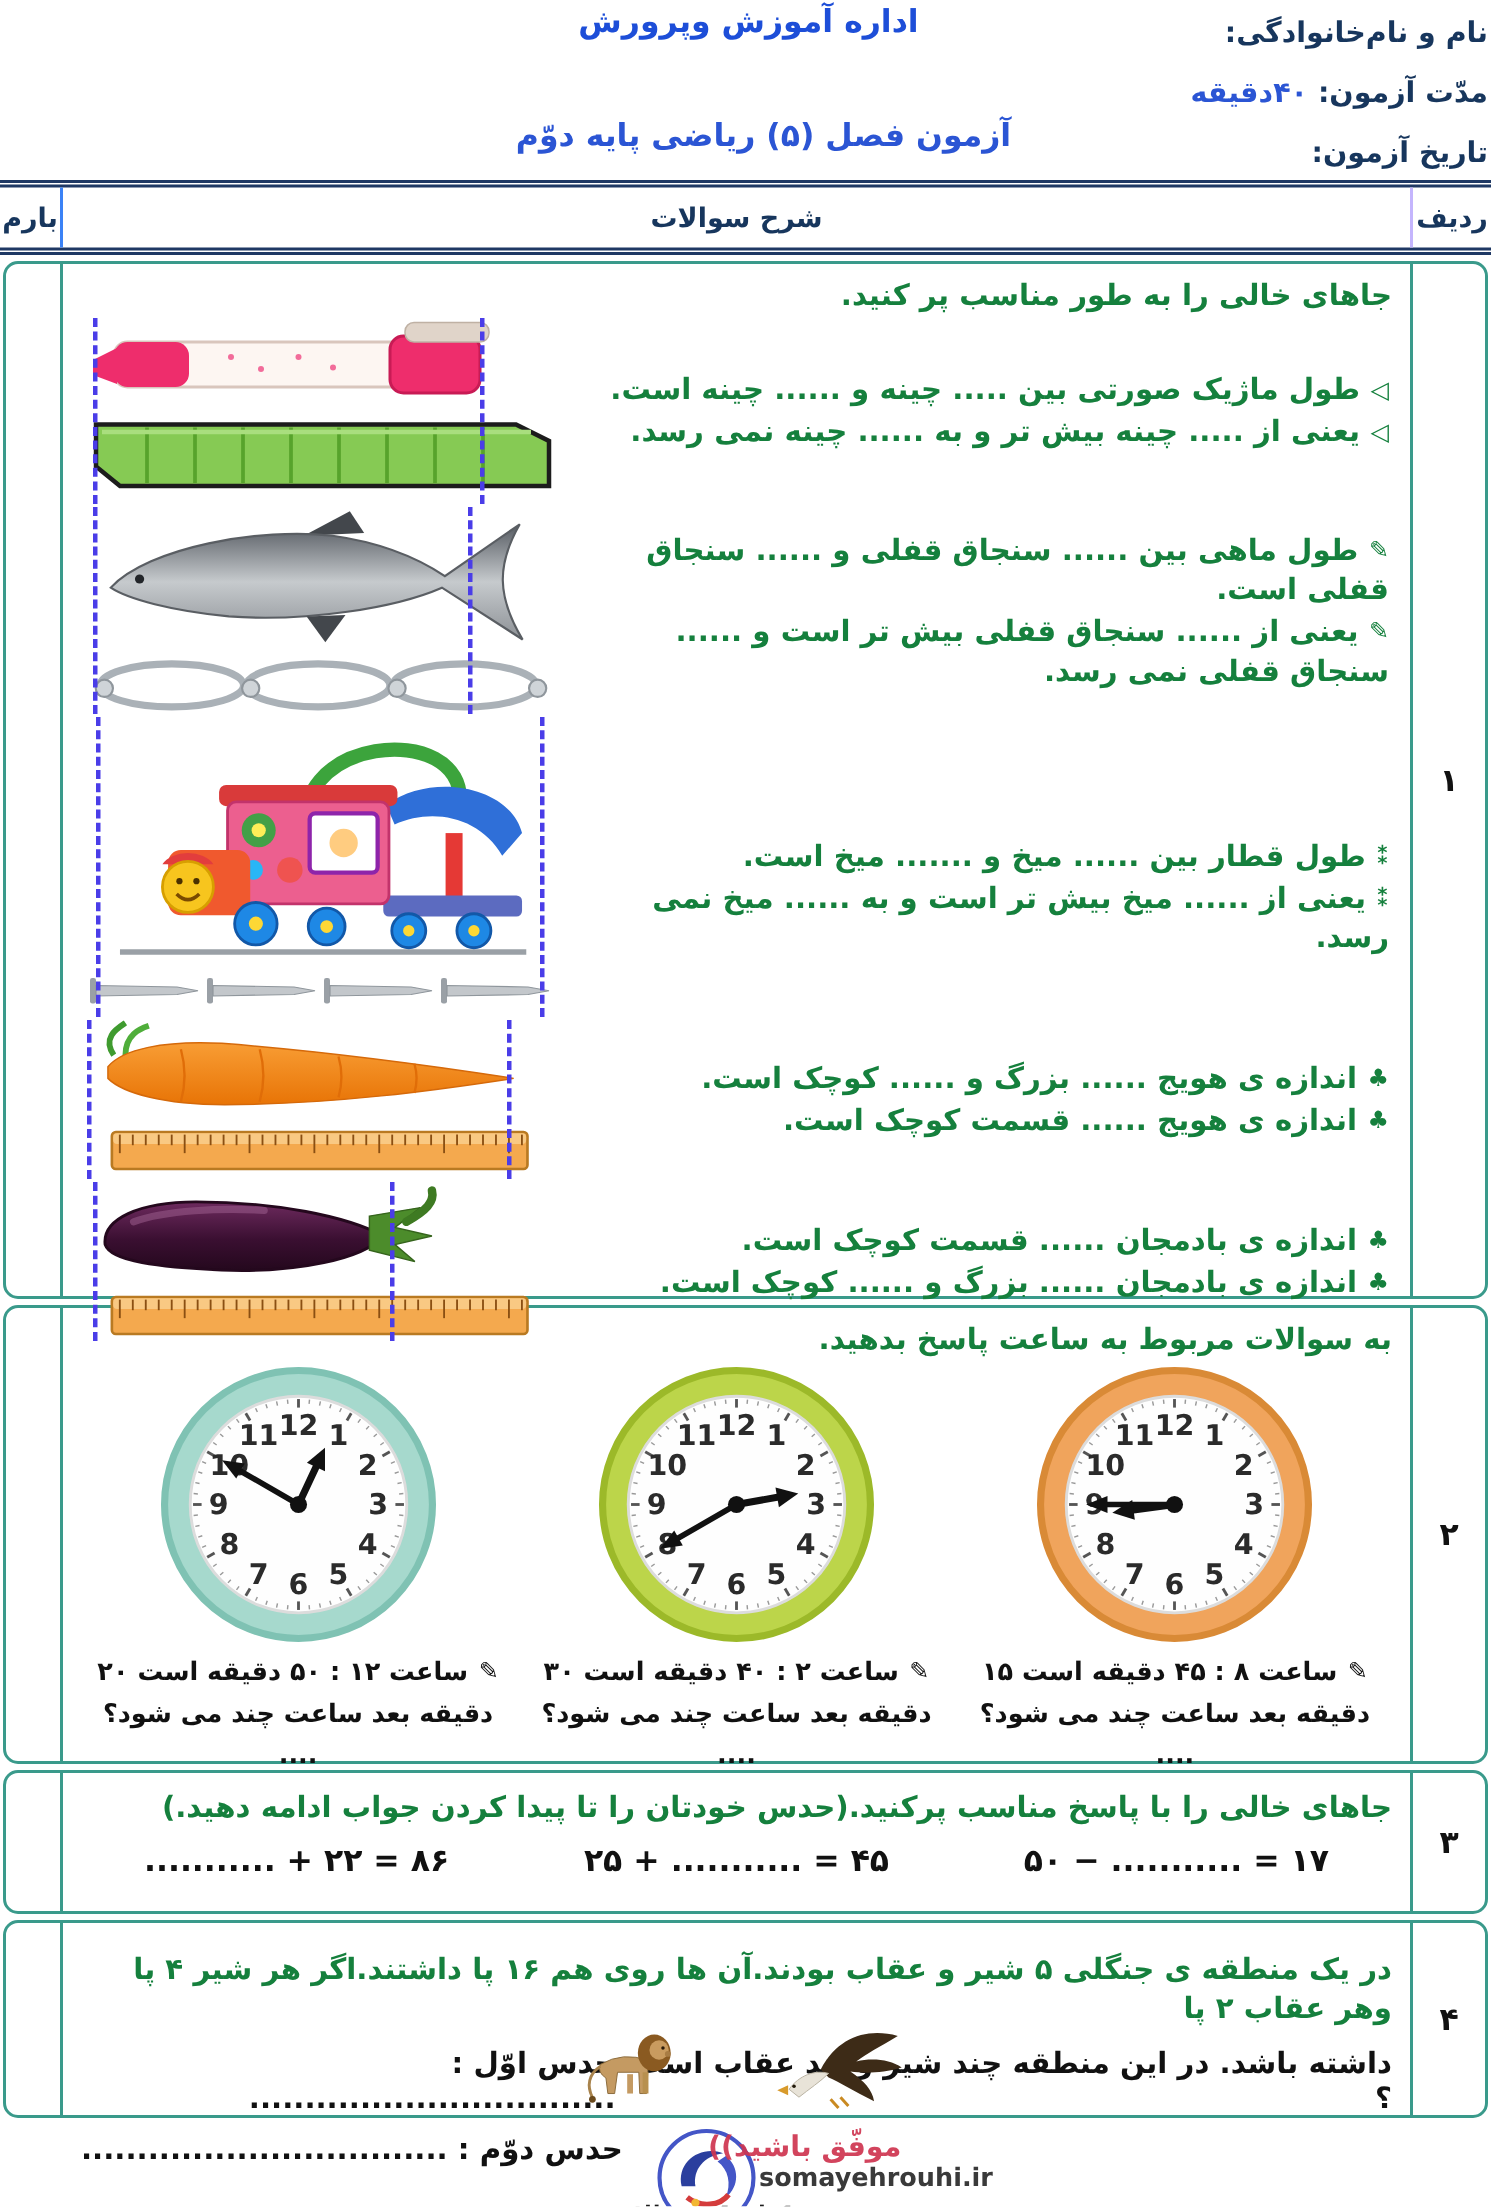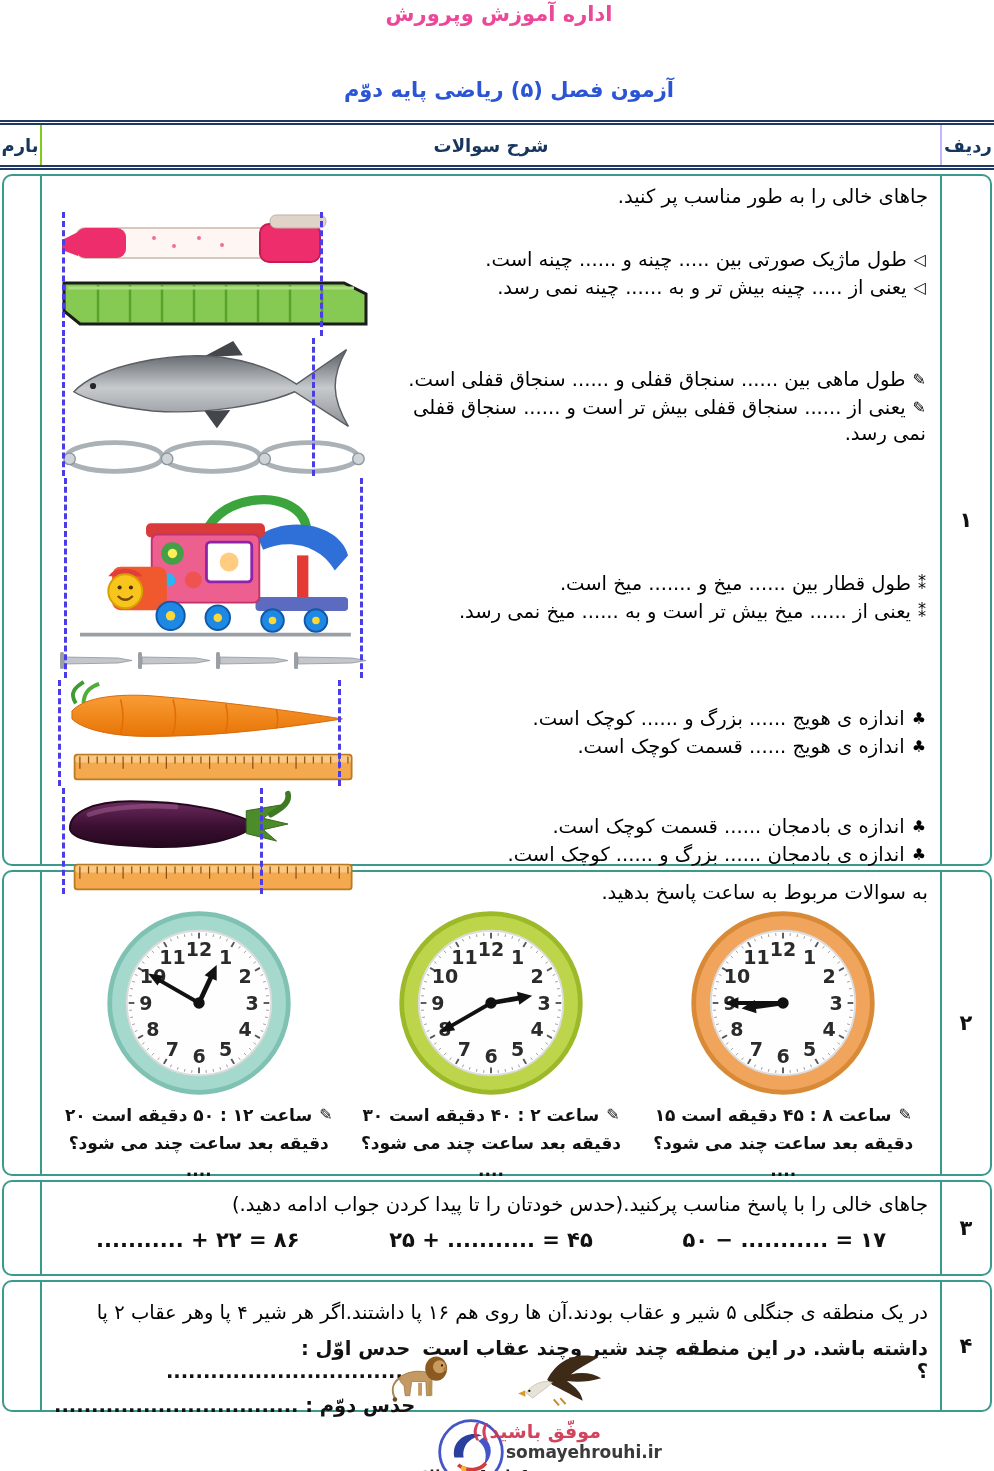--- a/index.html
+++ b/index.html
@@ -2,37 +2,37 @@
 <html lang="fa" dir="rtl"><head>
 <meta charset="utf-8">
 <style>
   html,body{margin:0;padding:0;background:#fff}
   .page{position:relative;width:994px;height:1471px;background:#fff;overflow:hidden;
         font-family:"DejaVu Sans","Liberation Sans",sans-serif;direction:rtl;color:#111}
   
   .hdr{position:relative;height:120px}
   .hdr-right{position:absolute;top:2px;right:2px;text-align:right;color:#17365d;font-weight:bold;font-size:19px;line-height:40px;white-space:nowrap}
   .blue{color:#2b55d4}
-  .org{position:absolute;top:2px;right:270px;width:450px;text-align:center;color:#ec4899;font-weight:bold;font-size:21px}
+  .org{position:absolute;top:2px;right:270px;width:450px;text-align:center;color:#1d4ed8;font-weight:bold;font-size:21px}
   .exam{position:absolute;top:78px;right:250px;width:470px;text-align:center;color:#2b55d4;font-weight:bold;font-size:21px}
   
   .thead{display:flex;height:40px;border-top:5px double #1f3864;border-bottom:5px double #1f3864;
          font-weight:bold;color:#17365d;font-size:18px}
   .thead>div{display:flex;align-items:center;justify-content:center}
   .c-radif{width:52px;border-left:2px solid #c4b5fd}
   .c-main{flex:1}
-  .c-barom{width:40px;border-right:2px solid #84cc16}
+  .c-barom{width:40px;border-right:2px solid #3b82f6}
   
   .qrow{display:flex;border:2.5px solid #3a9a8b;border-radius:10px;margin:4px 2px;direction:rtl;background:#fff}
   .qnum{width:48px;border-left:2.5px solid #3a9a8b;display:flex;align-items:center;justify-content:center;
         font-weight:bold;font-size:21px;color:#111}
   .qscore{width:36px;border-right:2.5px solid #3a9a8b}
   .qbody{flex:1;padding:4px 12px;position:relative}
   .qbody p{margin:0}
-  .line{font-weight:normal;font-size:19.5px;color:#000000;text-align:right;line-height:1.35}
+  .line{font-weight:bold;font-size:19.5px;color:#15803d;text-align:right;line-height:1.35}
   .ic{margin-left:7px;font-size:16px;position:relative;top:-1px}
   .sub{display:flex;margin-top:2px}
   .sub .txt{flex:1;display:flex;flex-direction:column;justify-content:center;gap:2px;padding-right:2px}
   .fig{position:relative;direction:ltr}
   .fig svg{display:block}
   .dash{position:absolute;top:0;bottom:0;width:0;border-left:3px dashed #4a3de8}
   
   .clocks{display:flex;justify-content:space-between;padding:2px 4px 0}
   .clock-col{width:32.5%;text-align:center}
   .clock-col svg{width:190px;height:190px}
@@ -51,20 +51,28 @@
   .wish{position:absolute;left:472px;top:4px;color:#cf3550;font-weight:bold;font-size:19px;direction:ltr;opacity:.92}
   .pageinfo{position:absolute;top:50px;width:100%;text-align:center;font-family:"DejaVu Serif","Liberation Serif",serif;
             font-weight:bold;font-size:20px;color:#1c1c1c}
 </style>
 </head>
 <body>
 
 <div class="page">
 
   <div class="hdr">
+    <div class="hdr-right">
+      <div>نام و نام‌خانوادگی:</div>
+      <div>
+        <span>مدّت آزمون:</span>
+        <span class="blue">۴۰دقیقه</span>
+      </div>
+      <div>تاریخ آزمون:</div>
+    </div>
     <div class="org">اداره آموزش وپرورش</div>
     <div class="exam">آزمون فصل (۵) ریاضی پایه دوّم</div>
   </div>
 
   <div class="thead">
     <div class="c-radif">ردیف</div>
     <div class="c-main">شرح سوالات</div>
     <div class="c-barom">بارم</div>
   </div>
 

